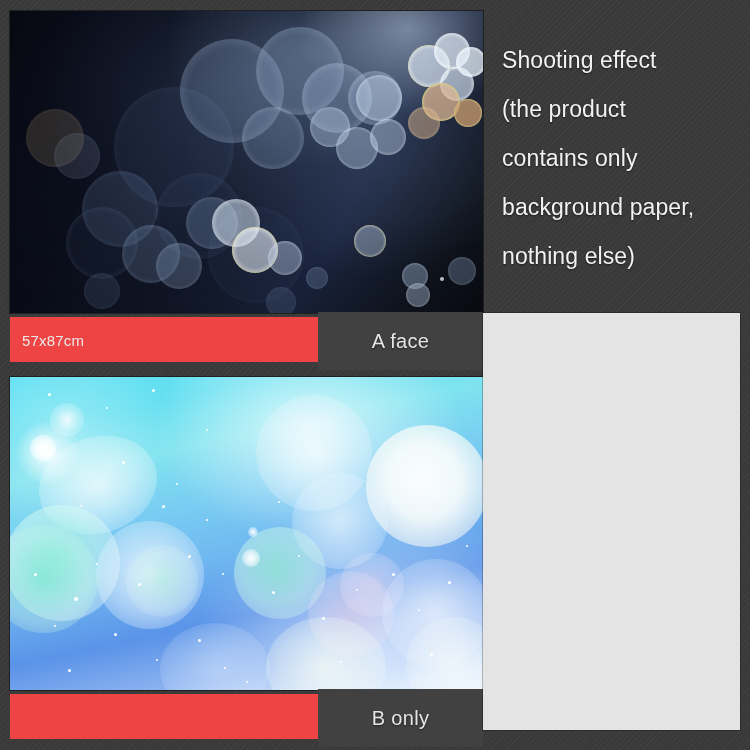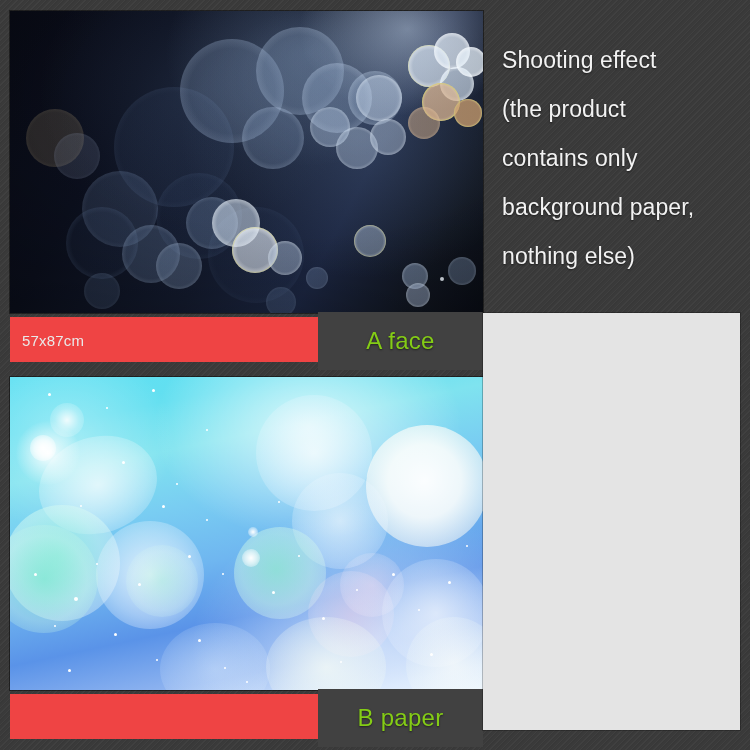--- a/index.html
+++ b/index.html
@@ -61,21 +61,21 @@
     position:absolute;left:12px;top:50%;transform:translateY(-50%);
     color:#e9e9e9;font-size:15px;letter-spacing:.2px;
   }
   .faceblk{
     position:absolute;height:58px;background:#414141;
     display:flex;align-items:center;justify-content:center;
   }
   #face-a{left:318px;top:312px;width:165px;}
   #face-b{left:318px;top:689px;width:165px;}
   .faceblk span{
-    color:#84cc16;font-size:24px;letter-spacing:.3px;
+    color:#e5e5e5;font-size:20px;letter-spacing:.3px;
     text-shadow:0 1px 2px rgba(0,0,0,.5);
   }
 
   
   #grey-panel{
     position:absolute;left:483px;top:313px;width:257px;height:417px;
     background:#e4e4e4;
     box-shadow:0 0 0 1px rgba(0,0,0,.25);
   }
 
@@ -250,16 +250,16 @@
     <div class="spark" style="left:70px;top:128px;width:2px;height:2px;"></div>
     <div class="spark" style="left:268px;top:124px;width:2px;height:2px;"></div>
     <div class="spark" style="left:196px;top:52px;width:2px;height:2px;"></div>
   </div>
 </div>
 
 <div class="capbar stripes" id="capbar-b">
   <span class="dim"></span>
 </div>
 <div class="faceblk" id="face-b">
-  <span>B paper</span>
+  <span>B only</span>
 </div>
 
 <div id="grey-panel"></div>
 
 </body></html>

